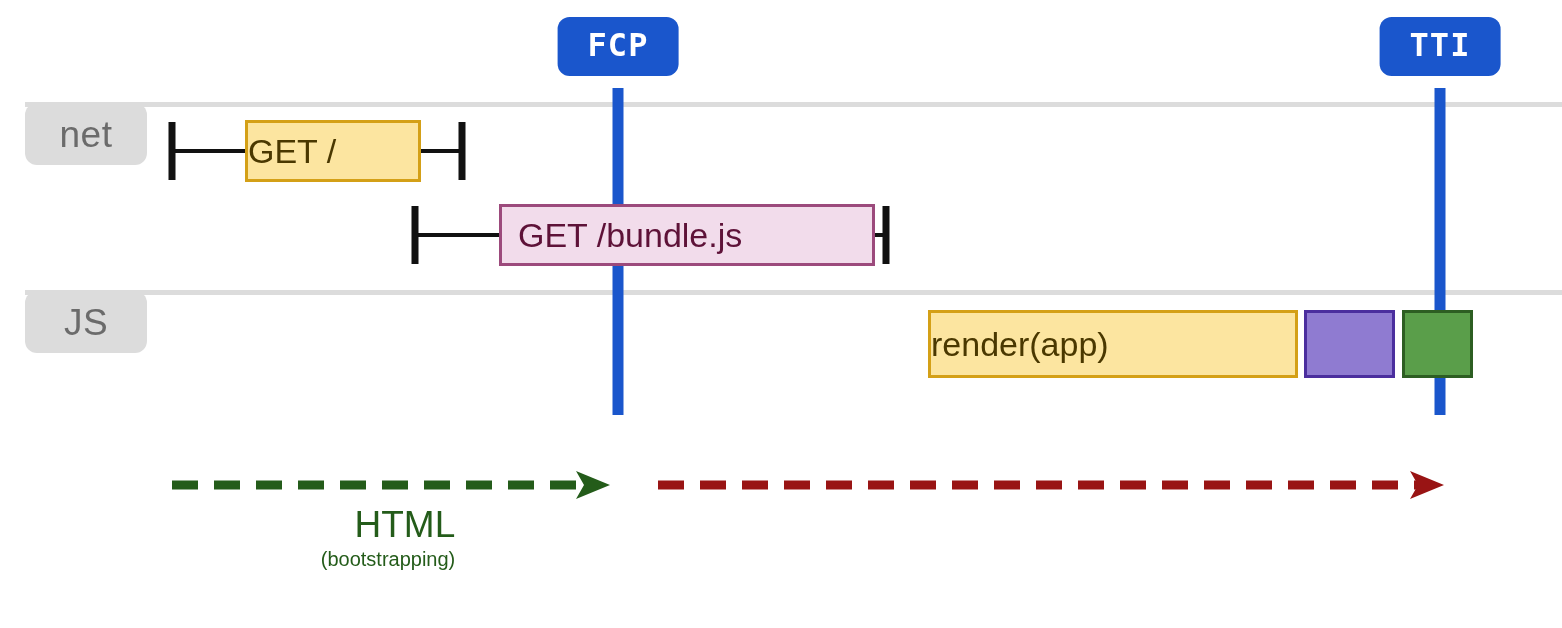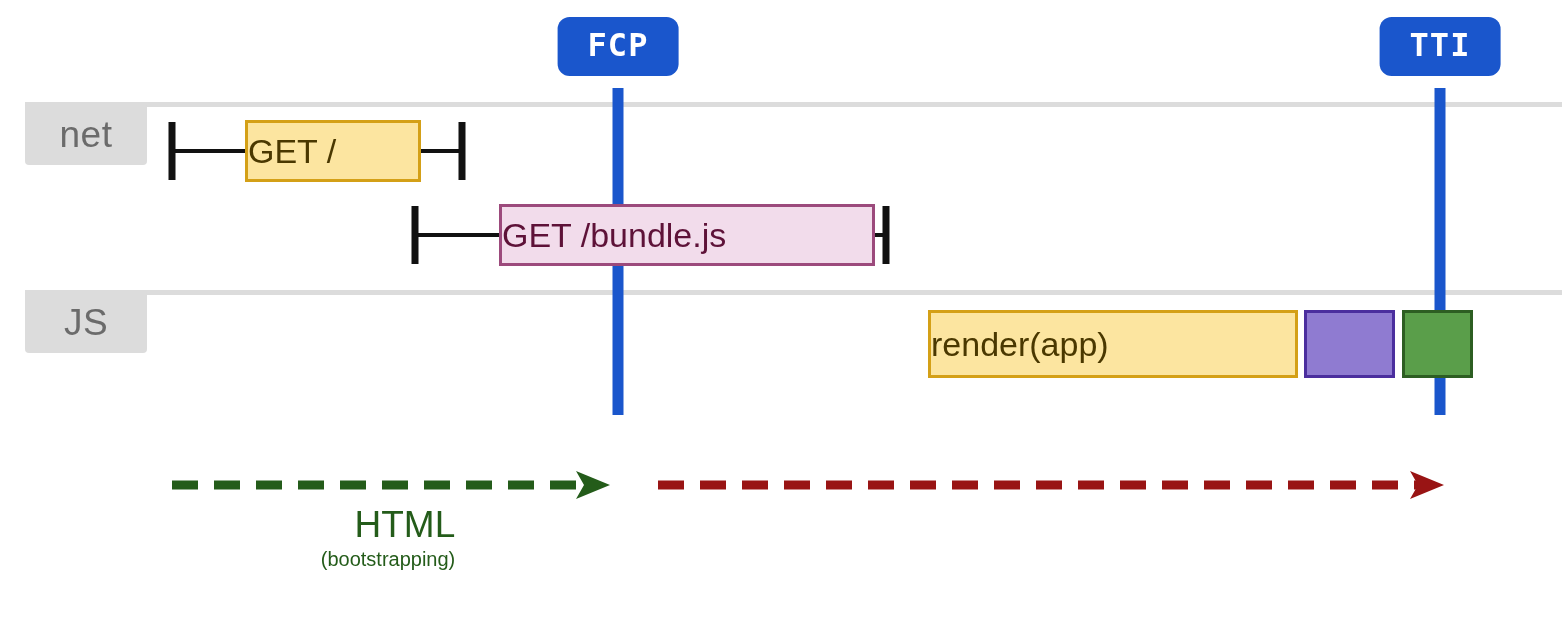--- a/index.html
+++ b/index.html
@@ -30,21 +30,21 @@
   #lane-rule-net { top: 102px; }
   #lane-rule-js  { top: 290px; }
 
   
   .lane-badge {
     position: absolute;
     left: 25px;
     width: 122px;
     height: 62px;
     background: #dcdcdc;
-    border-radius: 4px;
+    border-radius: 12px;
     display: flex;
     align-items: center;
     justify-content: center;
     color: #6b6b6b;
     font-size: 37px;
     line-height: 1;
     letter-spacing: 0.5px;
   }
   #lane-badge-net { top: 103px; }
   #lane-badge-js  { top: 291px; }
@@ -150,21 +150,21 @@
   <div class="whisker-cap" style="left:886px; top:206px; height:58px;"></div>
 
   <div class="milestone" style="left:0; top:0;">
     <div class="milestone-line" style="left:618px; top:88px; height:327px; background:#1a56cc;"></div>
     <div class="milestone-flag" style="left:618px; top:17px; background:#1a56cc;">
       <span>FCP</span>
     </div>
   </div>
 
   <div class="task-bar" style="left:454px; width:376px; top:204px; height:62px;
-              background:#f2dceb; border-color:#9c4a7c; color:#5e1238; z-index:5;">
+              background:#f2dceb; border-color:#9c4a7c; color:#5e1238; z-index:5;padding-left:16px;">
     <span>GET /bundle.js</span>
   </div>
 
   <div class="milestone" style="left:0; top:0;">
     <div class="milestone-line" style="left:1440px; top:88px; height:327px; background:#1a56cc;"></div>
     <div class="milestone-flag" style="left:1440px; top:17px; background:#1a56cc;">
       <span>TTI</span>
     </div>
   </div>
 

